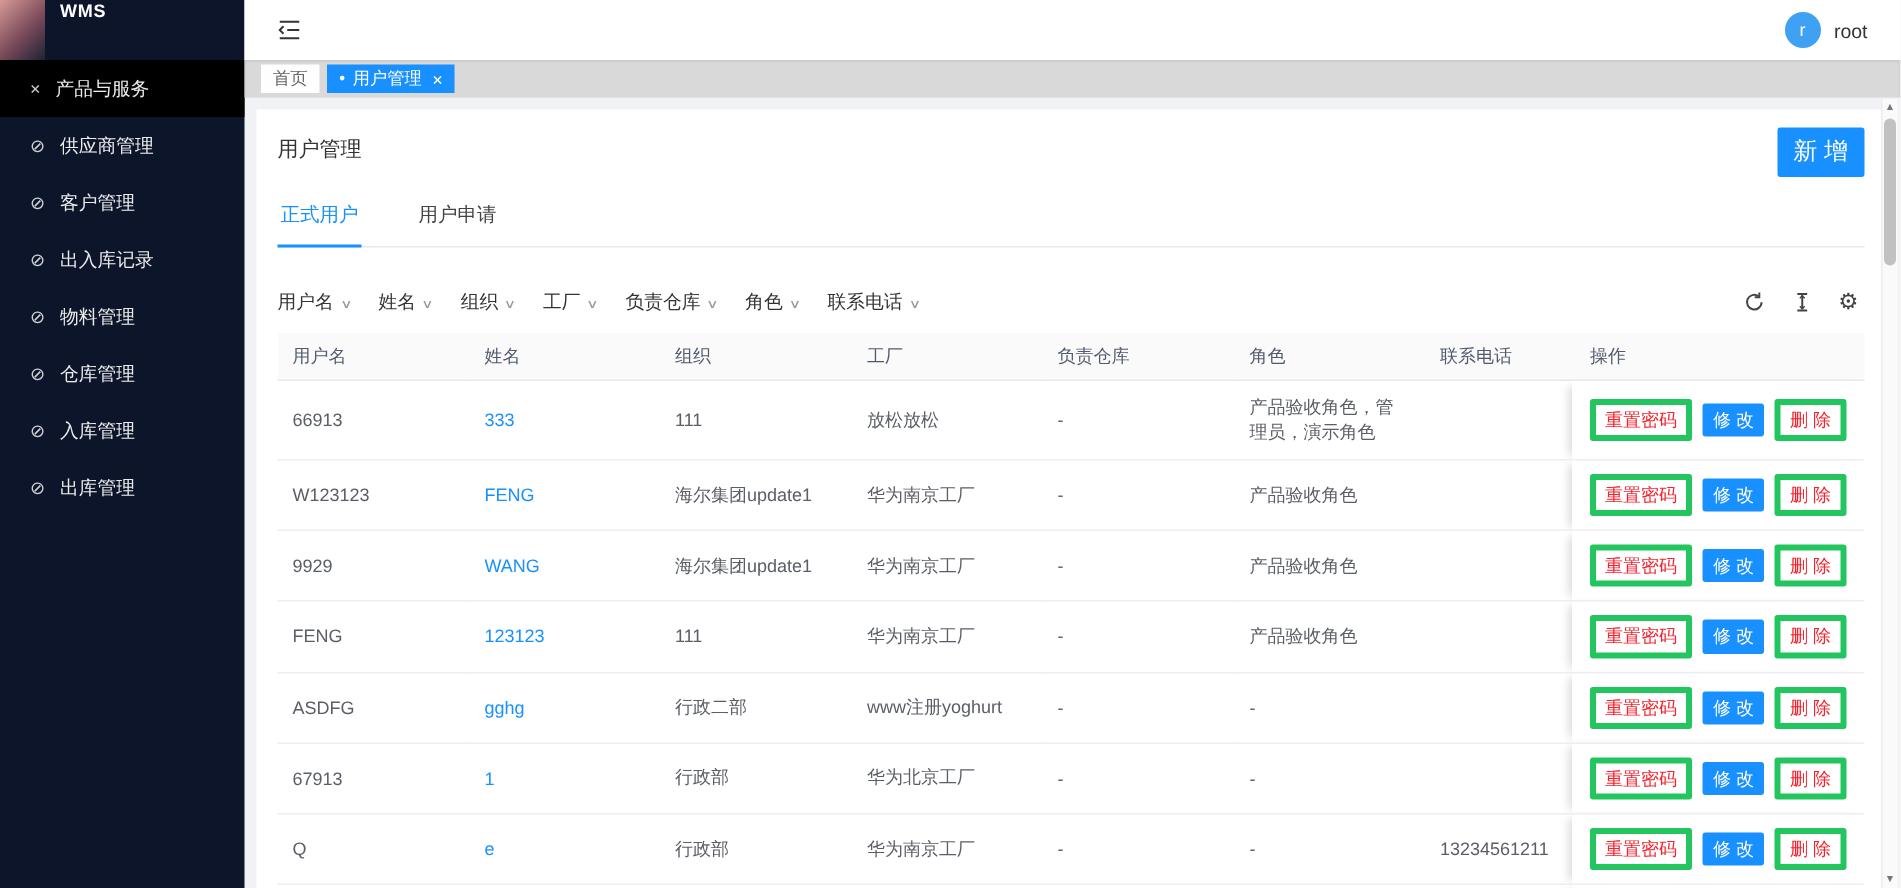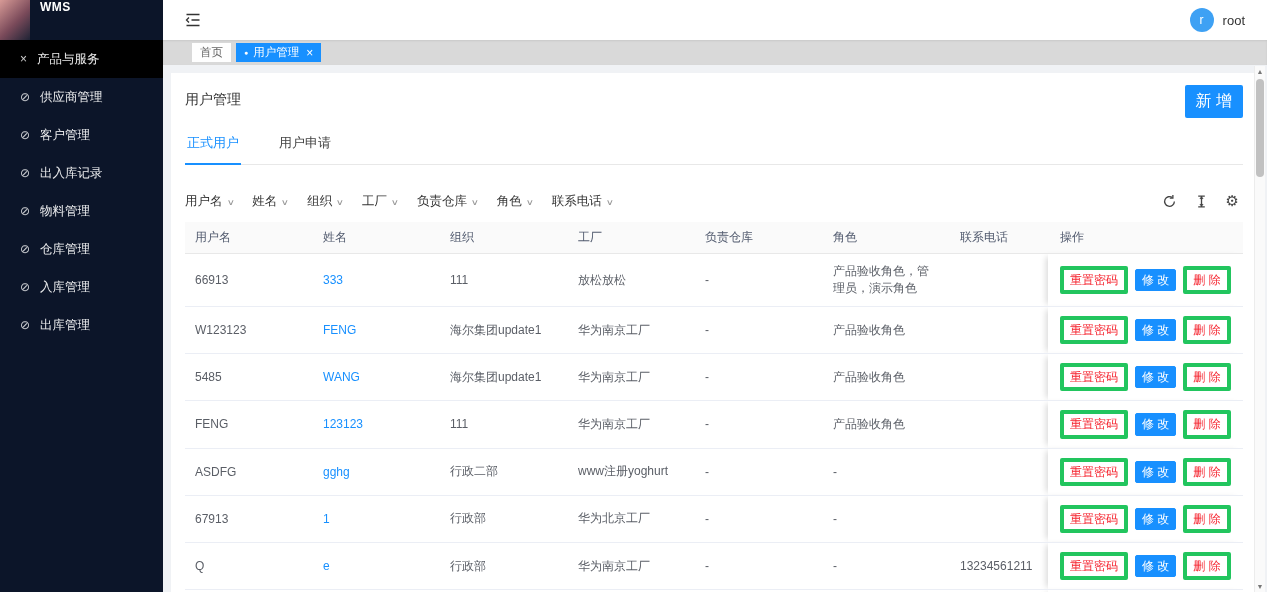--- a/index.html
+++ b/index.html
@@ -17,21 +17,21 @@
   .side-ico{margin-right:10px;font-size:12px;color:rgba(255,255,255,.8)}
 
   
   .main{flex:1;display:flex;flex-direction:column;min-width:0}
   .topbar{height:40px;background:#fff;display:flex;align-items:center;justify-content:space-between;padding:0 22px}
   .collapse-btn{cursor:pointer;display:flex;align-items:center}
   .user-box{display:flex;align-items:center;gap:9px;cursor:pointer}
   .avatar{width:24px;height:24px;border-radius:50%;background:#3ea1f4;color:#fff;display:flex;align-items:center;justify-content:center;font-size:12px}
   .user-name{font-size:13px;color:#333}
 
-  .tabbar{height:25px;background:#d9d9d9;display:flex;align-items:center;padding-left:29px;gap:5px;box-shadow:inset 0 1px 2px rgba(0,0,0,.08)}
+  .tabbar{height:25px;background:#d9d9d9;display:flex;align-items:center;padding-left:11px;gap:5px;box-shadow:inset 0 1px 2px rgba(0,0,0,.08)}
   .nav-tab{height:19px;display:flex;align-items:center;background:#fefefe;color:#666;padding:0 8px;font-size:11.5px;cursor:pointer;gap:5px}
   .nav-tab.active{background:#1890ff;color:#fff}
   .tab-dot{font-size:7px;line-height:1}
   .tab-close{font-size:12px;margin-left:2px;line-height:1}
 
   .content{flex:1;padding:8px 10px 0 8px;overflow:hidden}
   .card{background:#fff;min-height:660px;padding:12px 14px}
   .card-head{display:flex;justify-content:space-between;align-items:flex-start}
   .page-title{font-size:14px;color:#333;font-weight:400;padding-top:6px}
   .add-btn{background:#1890ff;color:#fff;border:none;border-radius:2px;font-size:16px;padding:6px 11px;cursor:pointer;font-family:inherit}
@@ -232,21 +232,21 @@
                 <td>W123123</td>
                 <td><a class="name-link">FENG</a></td>
                 <td>海尔集团update1</td>
                 <td>华为南京工厂</td>
                 <td>-</td>
                 <td>产品验收角色</td>
                 <td></td>
                 <td class="actions-col"><button class="btn btn-outline">重置密码</button><button class="btn btn-primary">修 改</button><button class="btn btn-outline">删 除</button></td>
               </tr>
               <tr>
-                <td>5485</td>
+                <td>9929</td>
                 <td><a class="name-link">WANG</a></td>
                 <td>海尔集团update1</td>
                 <td>华为南京工厂</td>
                 <td>-</td>
                 <td>产品验收角色</td>
                 <td></td>
                 <td class="actions-col"><button class="btn btn-outline">重置密码</button><button class="btn btn-primary">修 改</button><button class="btn btn-outline">删 除</button></td>
               </tr>
               <tr>
                 <td>FENG</td>

